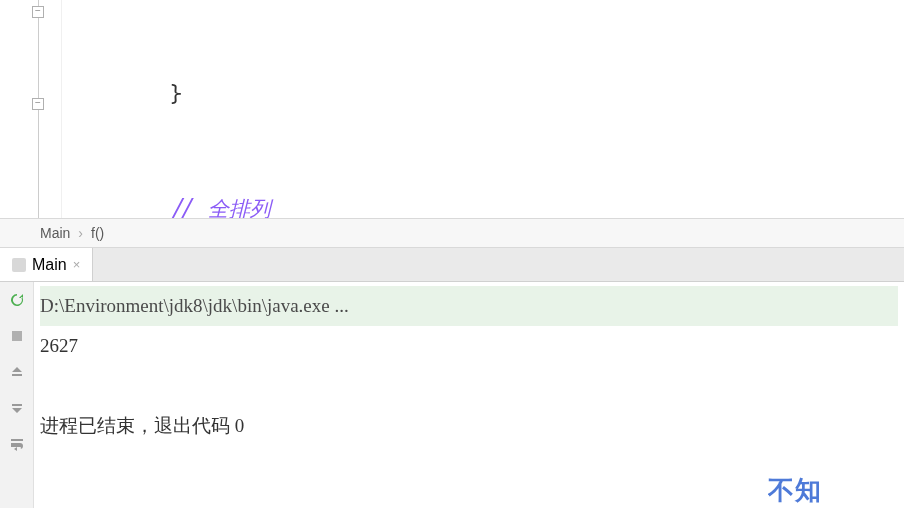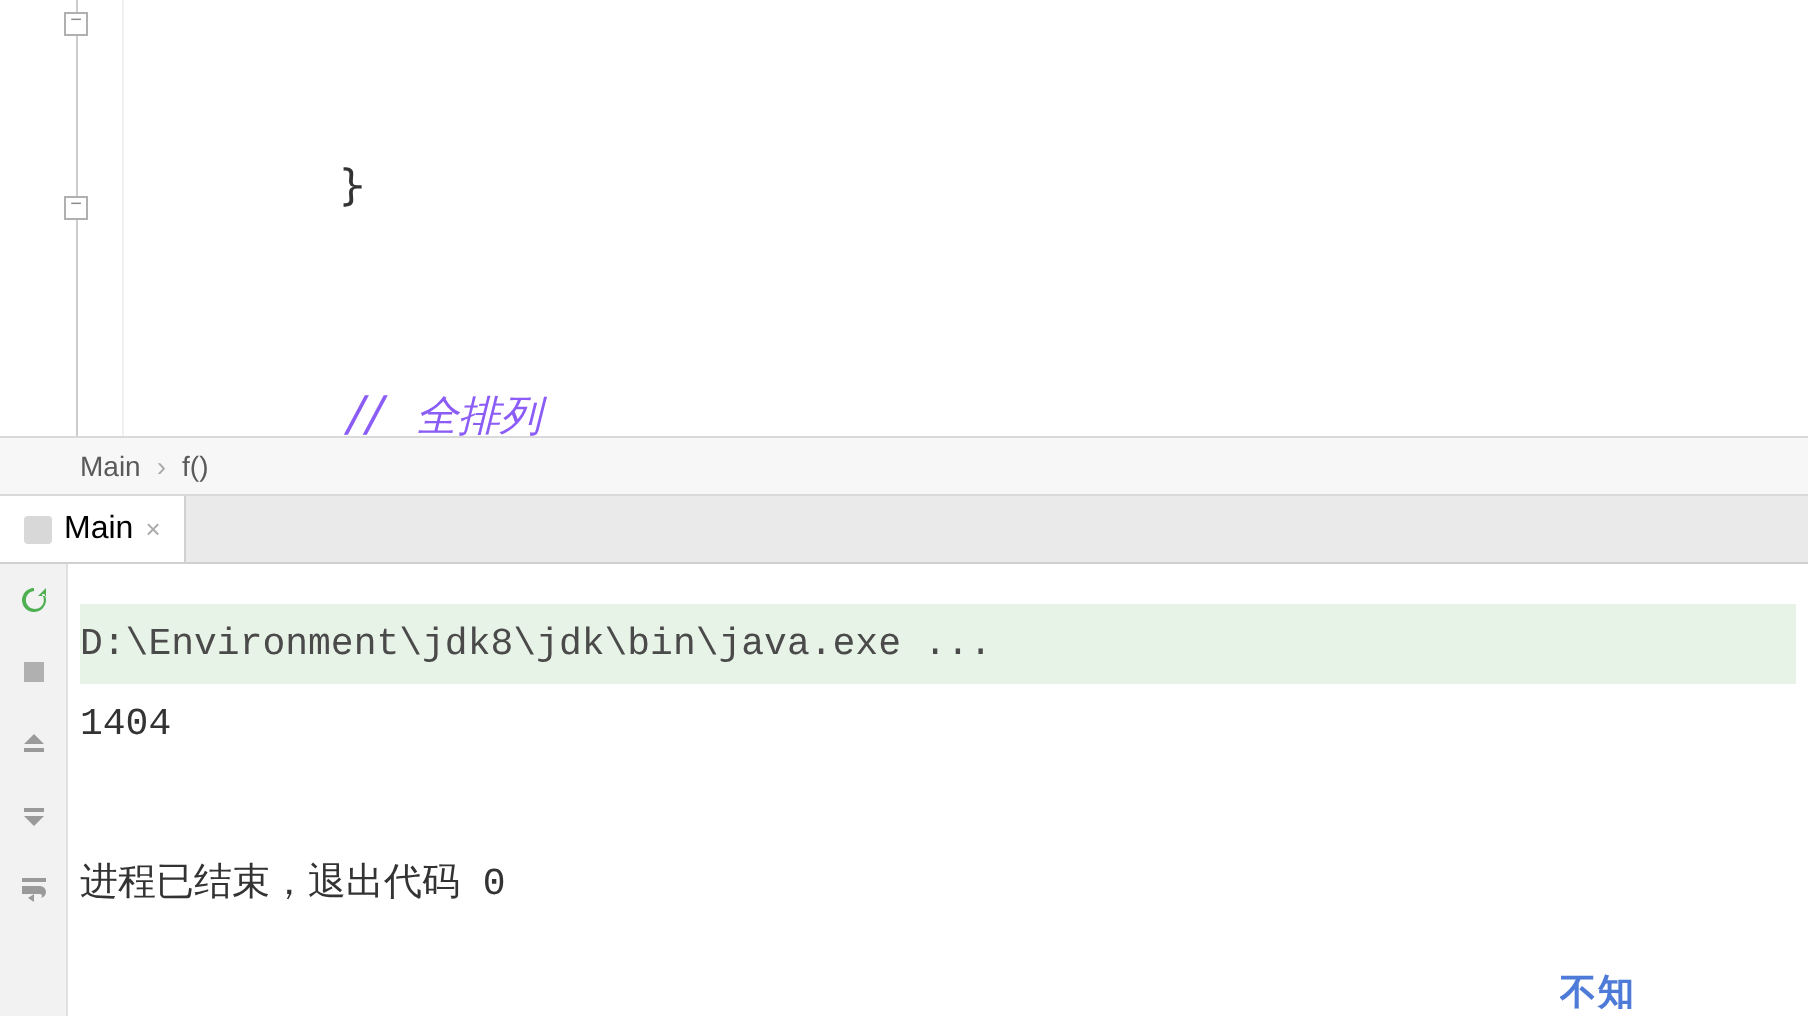--- a/index.html
+++ b/index.html
@@ -122,37 +122,37 @@
     font-size: 15px;
     cursor: pointer;
     color: #7a7a7a;
   }
   .tool-icon svg { width: 16px; height: 16px; }
   .tool-rerun { color: #4caf50; }
   .tool-stop { color: #999; }
   
   .console-out {
     flex: 1;
-    font-family: Liberation Mono, monospace;
+    font-family: Liberation Serif, serif;
     font-size: 19px;
     line-height: 40px;
-    padding: 20px 6px;
+    padding: 4px 6px;
     color: #333;
   }
   .cmd-line {
     background: #e8f3e8;
     color: #4a4a4a;
   }
   .blank-line { height: 40px; }
   
   .watermark {
     position: absolute;
-    right: 4px;
+    right: 16px;
     bottom: 0;
-    font-size: 18px;
+    font-size: 26px;
     font-weight: bold;
     color: #3b6cd4;
     opacity: 0.9;
     letter-spacing: 1px;
     font-family: "Microsoft YaHei", sans-serif;
     white-space: nowrap;
     overflow: hidden;
     width: 120px;
   }
 </style>
@@ -211,19 +211,19 @@
         </svg>
     </div>
     <div class="tool-icon">
       <svg viewBox="0 0 16 16">
           <path fill="#9a9a9a" d="M2 3h12v2H2zM2 7h9a3 3 0 0 1 0 6H8v-2l-3 2 3 2v-2h3a1 1 0 0 0 0-2H2z"></path>
         </svg>
     </div>
   </div>
   <div class="console-out">
     <div class="cmd-line">D:\Environment\jdk8\jdk\bin\java.exe ...</div>
-    <div>1404</div>
+    <div>2627</div>
     <div class="blank-line"></div>
     <div>进程已结束，退出代码 0</div>
   </div>
 </div>
 
 <div class="watermark">不知</div>
 
 </body></html>

